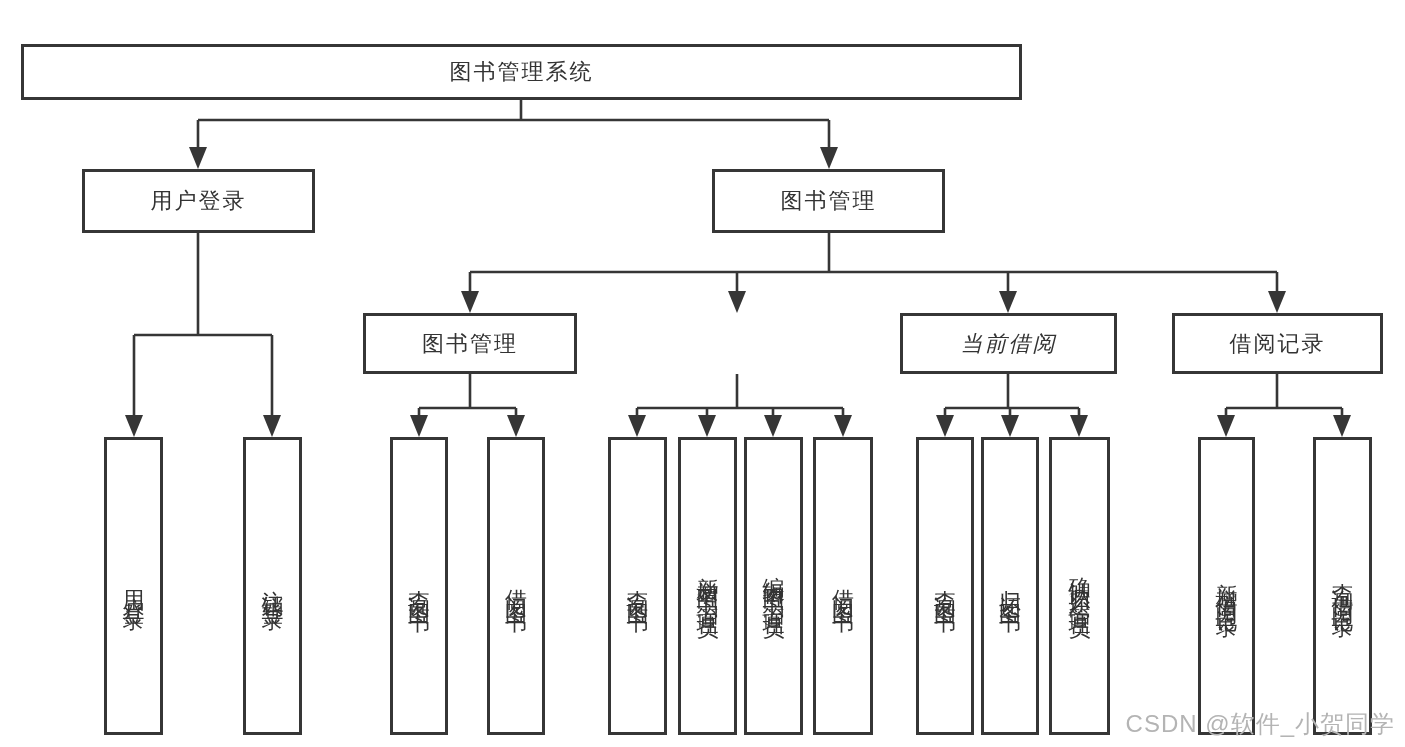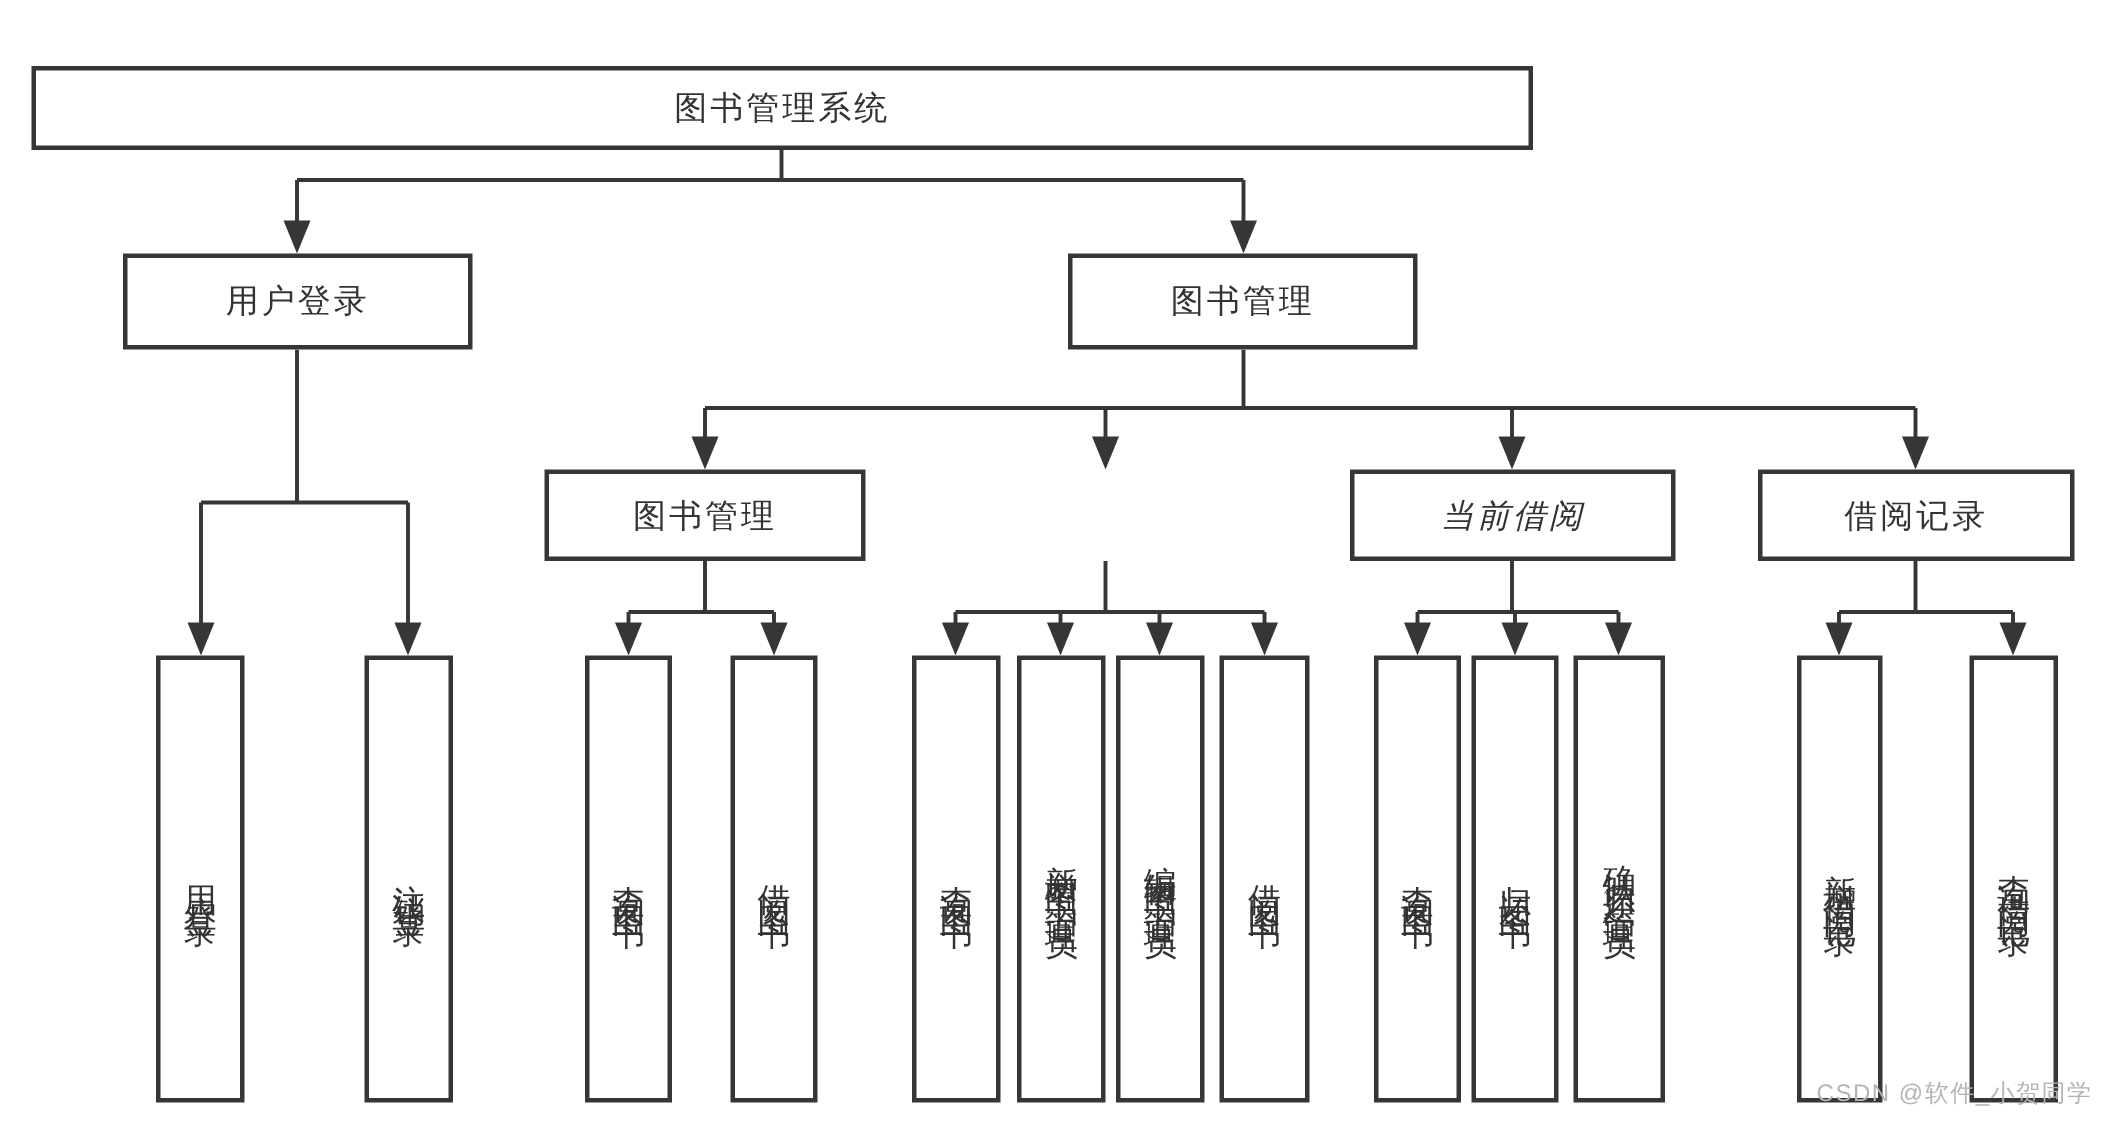--- a/index.html
+++ b/index.html
@@ -27,21 +27,21 @@
   }
   .hbox{font-size:22px;letter-spacing:2px;white-space:nowrap;}
   .vbox span{
     writing-mode:vertical-rl;text-orientation:mixed;
     font-size:22px;letter-spacing:7px;line-height:1;
     white-space:nowrap;
   }
   .vbox.long span{font-size:22px;letter-spacing:6px;}
   .watermark{
     position:absolute;right:10px;bottom:7px;z-index:5;
-    font-size:16px;color:var(--wm);letter-spacing:1px;white-space:nowrap;
+    font-size:24px;color:var(--wm);letter-spacing:1px;white-space:nowrap;
   }
 </style>
 </head>
 <body>
 
 <div class="canvas">
 
   <svg class="lines" viewBox="0 0 1405 747" xmlns="http://www.w3.org/2000/svg">
     <g>
       <path d="M521,68 V120 M198,120 H829 M198,120 V150 M829,120 V150"></path>

